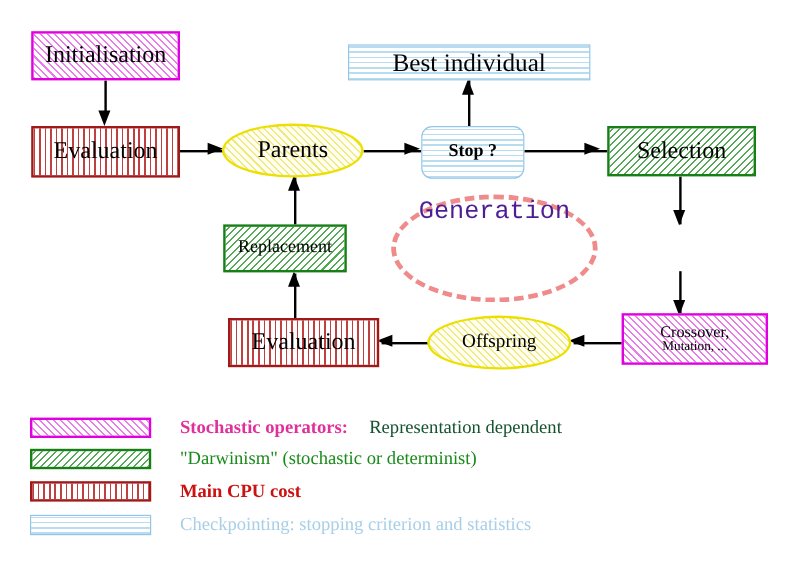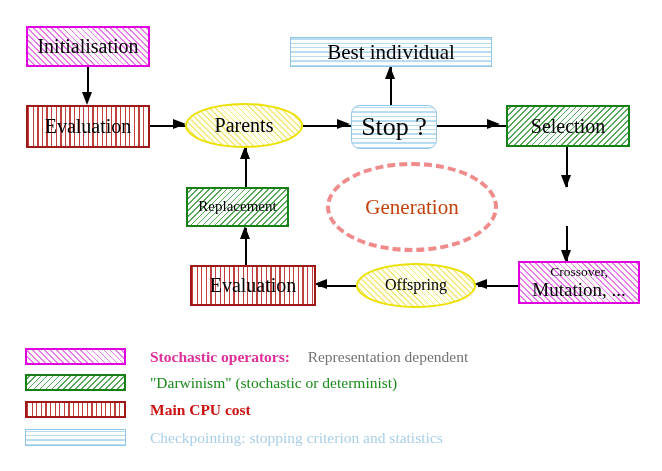--- a/index.html
+++ b/index.html
@@ -86,24 +86,24 @@
   .ellipse { border-radius: 50%; }
   .rounded { border-radius: 9px; }
 
   
   .gen-ellipse {
     position: absolute;
     box-sizing: border-box;
     border: 4px dashed #ef8b8b;
     border-radius: 50%;
     display: flex;
-    align-items: center;
     justify-content: center;
-    color: #c2410c;
+    color: #4c1d95;
     z-index: 2;
+    font-family: Liberation Mono, monospace;
   }
 
   
   .line {
     position: absolute;
     background: #000000;
     z-index: 1;
   }
   .line.h { height: 1.6px; }
   .line.v { width: 1.6px; }
@@ -148,21 +148,21 @@
     box-sizing: border-box;
     flex: 0 0 auto;
   }
   .legend-text {
     margin-left: 24px;
     font-size: 15.5px;
     white-space: nowrap;
     font-family: "Liberation Serif", "DejaVu Serif", serif;
   }
   .lg-magenta { color: #e0309a; font-weight: bold; }
-  .lg-gold    { color: #737373; }
+  .lg-gold    { color: #14532d; }
   .lg-green   { color: #1a8a1a; }
   .lg-red     { color: #cc1111; font-weight: bold; }
   .lg-blue    { color: #a8cfe8; }
 </style>
 </head>
 <body>
 
 <div id="canvas">
 
   <div class="line v" style="left:87px; top:67px; height:32px;"></div>
@@ -212,35 +212,35 @@
 
   <div class="node fill-yellow ellipse" style="left:185px; top:103px; width:118px; height:45px;">
     <span class="cap" style="font-size:20px;">Parents</span>
   </div>
 
   <div class="node fill-blue" style="left:290px; top:37px; width:202px; height:30px;">
     <span class="cap" style="font-size:21px;">Best individual</span>
   </div>
 
   <div class="node fill-blue rounded" style="left:351px; top:105px; width:86px; height:44px;">
-    <span class="cap" style="font-size:26px;">Stop ?</span>
+    <span class="cap" style="font-size:15px;font-weight:bold;">Stop ?</span>
   </div>
 
   <div class="node fill-green" style="left:506px; top:105px; width:124px; height:42px;">
     <span class="cap" style="font-size:20px;">Selection</span>
   </div>
 
   <div class="node fill-green" style="left:186px; top:187px; width:103px; height:40px;">
     <span class="cap" style="font-size:15px;">Replacement</span>
   </div>
 
 
   <div class="node fill-magenta" style="left:518px; top:261px; width:122px; height:43px; flex-direction:column; justify-content:center;">
     <span class="cap" style="font-size:13.5px;">Crossover,</span>
-    <span class="cap" style="font-size:19px;">Mutation, ...</span>
+    <span class="cap" style="font-size:11px;">Mutation, ...</span>
   </div>
 
   <div class="node fill-red" style="left:190px; top:265px; width:126px; height:41px;">
     <span class="cap" style="font-size:20px;">Evaluation</span>
   </div>
 
   <div class="node fill-yellow ellipse" style="left:356px; top:263px; width:120px; height:45px;">
     <span class="cap" style="font-size:16px;">Offspring</span>
   </div>
 

